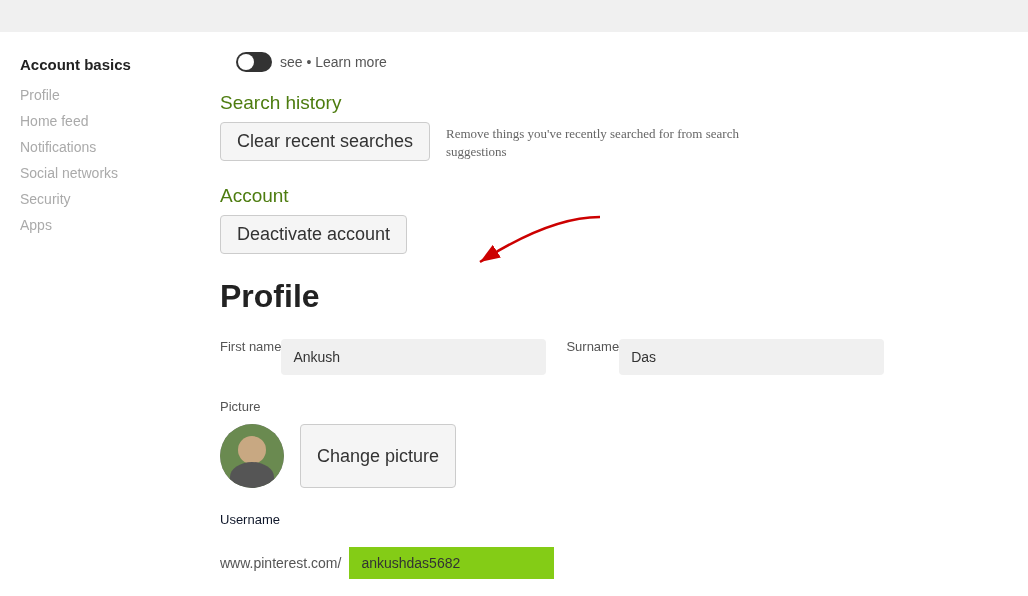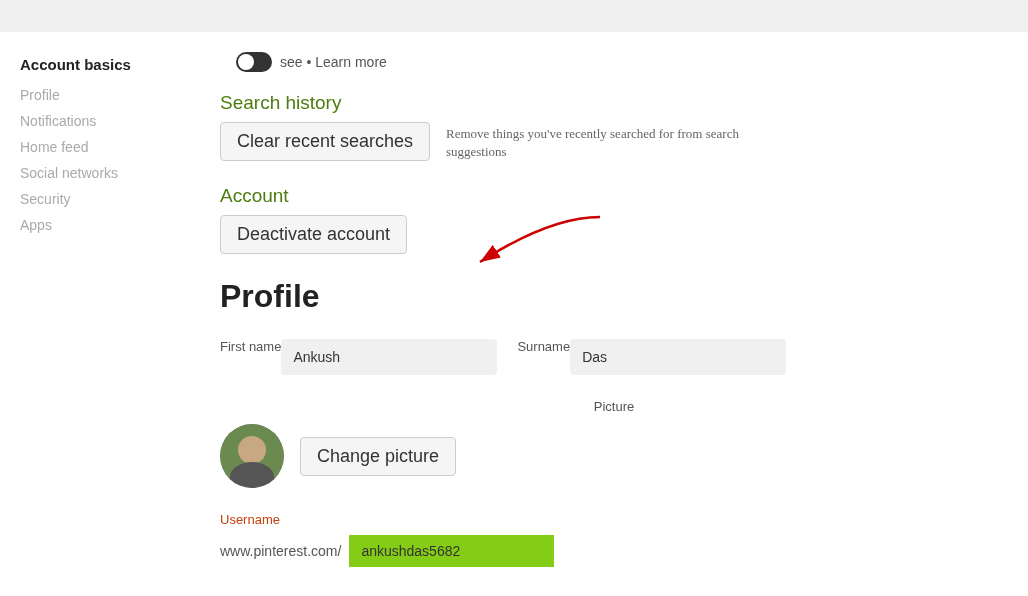--- a/index.html
+++ b/index.html
@@ -116,40 +116,38 @@
     .form-field {
       display: flex;
       flex-direction: row;
     }
     .form-field label {
       font-size: 13px;
       color: #555;
       margin-bottom: 6px;
     }
     .form-field input {
-      width: 216px;
+      width: 265px;
       padding: 10px 12px;
       border: none;
       background: #f0f0f0;
       border-radius: 4px;
       font-size: 14px;
       color: #333;
     }
     .picture-section {
       margin-bottom: 24px;
     }
     .picture-label {
       font-size: 13px;
       color: #555;
       margin-bottom: 10px;
-      text-align: center;
     }
     .picture-row {
       display: flex;
-      align-items: center;
       gap: 16px;
     }
     .avatar {
       width: 64px;
       height: 64px;
       border-radius: 50%;
       background: #888;
       overflow: hidden;
       display: flex;
       align-items: center;
@@ -186,22 +184,22 @@
       width: 44px;
       height: 30px;
       border-radius: 50% 50% 0 0;
       background: #555;
     }
     .username-section {
       margin-bottom: 24px;
     }
     .username-label {
       font-size: 13px;
-      color: #c2410c;
-      margin-bottom: 8px;
+      color: #0f172a;
+      margin-bottom: 20px;
     }
     .username-row {
       display: flex;
       align-items: center;
       gap: 8px;
     }
     .username-prefix {
       font-size: 14px;
       color: #555;
       margin-right: 0;
@@ -230,22 +228,22 @@
 </head>
 <body>
 
 <div class="top-bar"></div>
 
 <div class="page-layout">
 
   <aside class="sidebar">
     <div class="sidebar-heading">Account basics</div>
     <a class="sidebar-item">Profile</a>
+    <a class="sidebar-item">Home feed</a>
     <a class="sidebar-item">Notifications</a>
-    <a class="sidebar-item">Home feed</a>
     <a class="sidebar-item">Social networks</a>
     <a class="sidebar-item">Security</a>
     <a class="sidebar-item">Apps</a>
   </aside>
 
   <main class="main-content">
 
     <div class="top-partial">
       <span class="toggle-icon">
         <span class="toggle-knob"></span>

